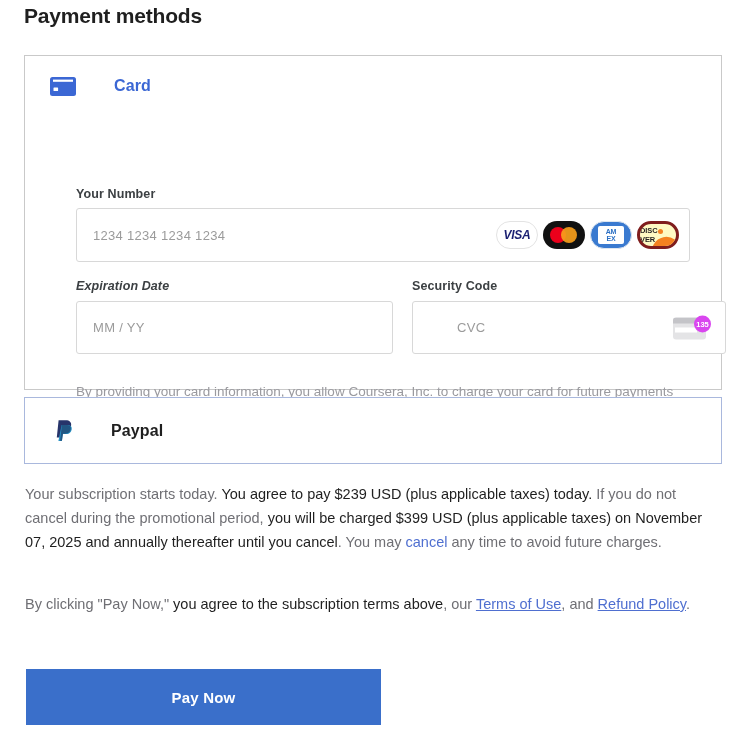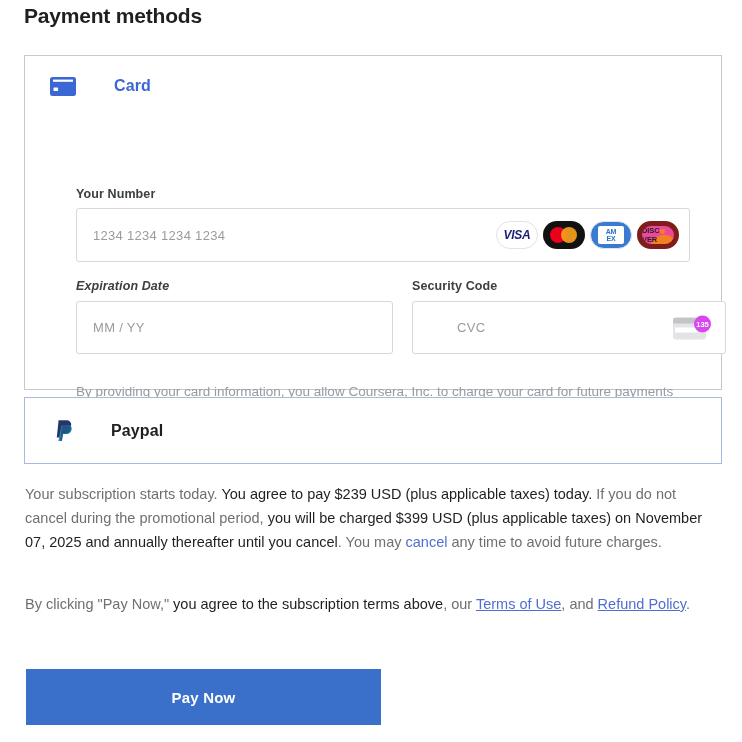--- a/index.html
+++ b/index.html
@@ -47,21 +47,21 @@
 
   .lbl-cardnum { position: absolute; left: 51px; top: 131px; }
   .fld-cardnum { position: absolute; left: 51px; top: 152px; width: 614px; height: 54px; }
 
   .brand-row { position: absolute; right: 10px; top: 50%; transform: translateY(-50%); display: flex; gap: 5px; }
   .brand { width: 42px; height: 28px; border-radius: 14px; display: flex; align-items: center; justify-content: center; position: relative; overflow: hidden; }
   .brand.visa { background: #fff; border: 1px solid #e3e3e3; }
   .brand.visa span { color: #1a1f71; font-size: 12px; font-weight: 700; font-style: italic; letter-spacing: -0.3px; }
   .brand.mc { background: #111111; }
   .brand.amex { background: #3a7ad0; border: 1px solid #dfe6ef; }
-  .brand.disc { background: #ec4899; border: 5px solid #7f1d1d; }
+  .brand.disc { background: #fef9c3; border: 3px solid #7f1d1d; }
 
   .mc-c { width: 16px; height: 16px; border-radius: 50%; position: absolute; top: 6px; }
   .mc-red { background: #eb001b; left: 7px; }
   .mc-org { background: #f79e1b; left: 18px; opacity: .92; }
 
   .amex-badge { width: 26px; height: 18px; background: #fff; border-radius: 2px; display:flex; flex-direction: column; align-items:center; justify-content:center; line-height: 7px; }
   .amex-badge b { color: #2a6fc4; font-size: 7px; font-weight: 700; letter-spacing: -0.2px; }
 
   .disc-txt { font-size: 7.5px; font-weight: 700; color: #231f20; letter-spacing: -0.1px; position: relative; z-index: 2; }
   .disc-dot { display:inline-block; width:5px; height:5px; border-radius:50%; background:#f48120; vertical-align: middle; margin: 0 0.3px; }

